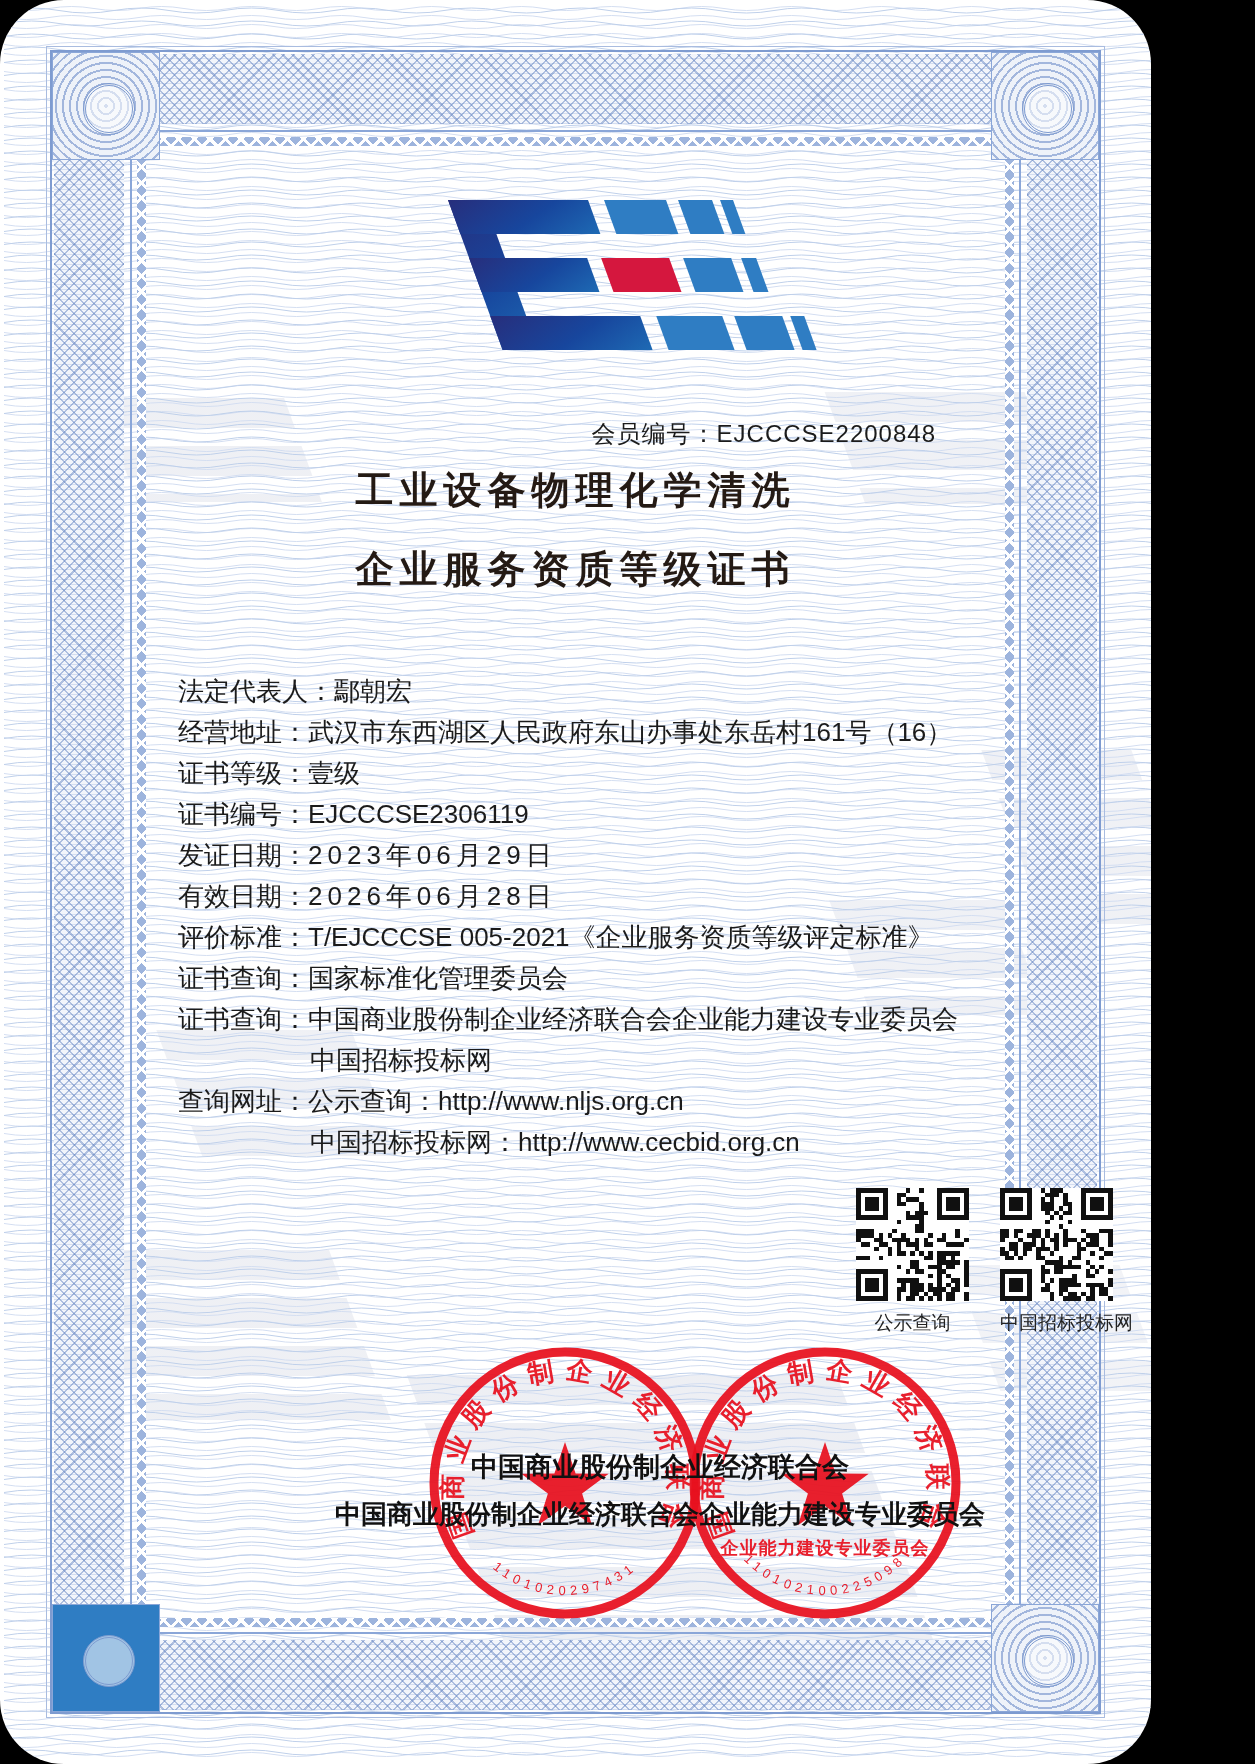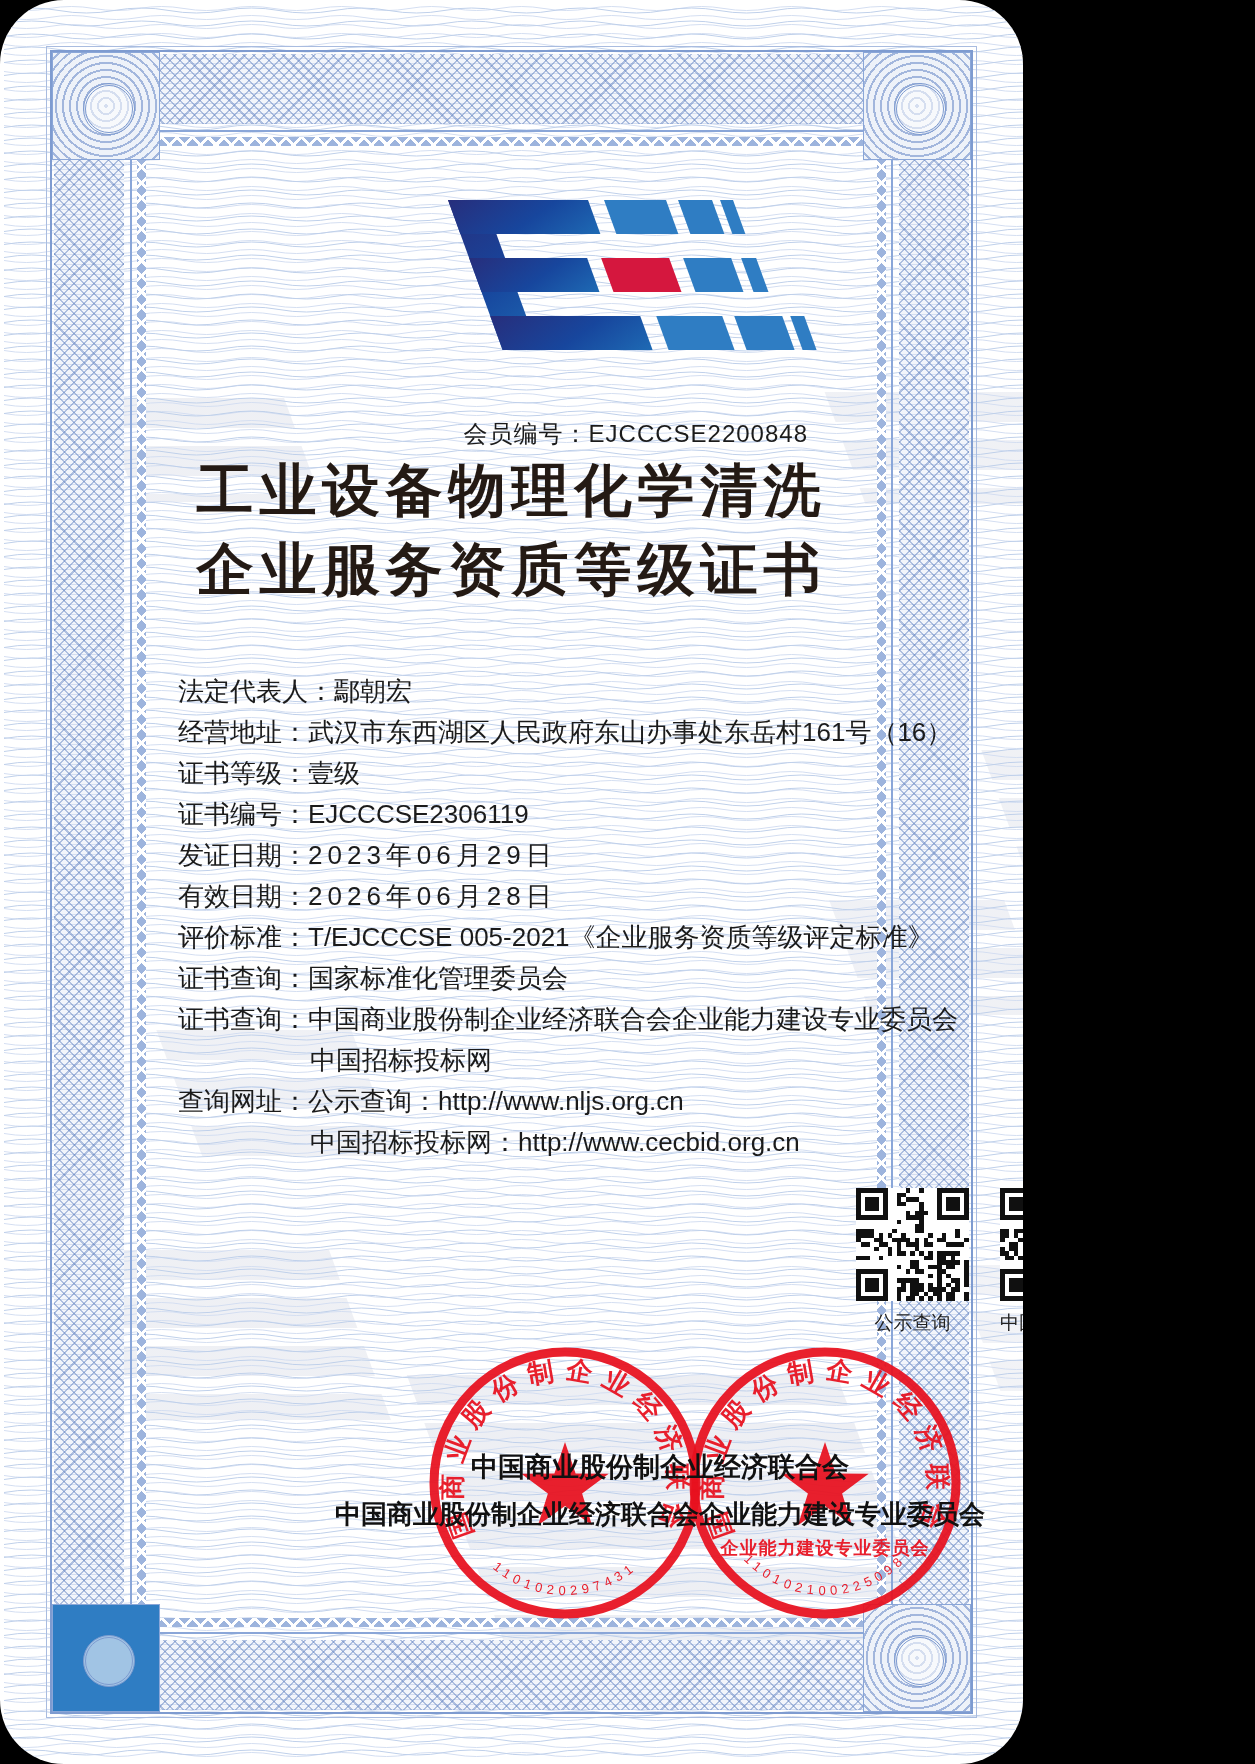--- a/index.html
+++ b/index.html
@@ -1,16 +1,16 @@
 <!DOCTYPE html>
 <html><head>
 <meta charset="utf-8">
 <style>
   html,body{margin:0;padding:0;background:#000;}
-  .page{position:relative;width:1023px;height:1764px;background:#000;overflow:hidden;
+  .page{position:relative;width:1151px;height:1764px;background:#000;overflow:hidden;
         font-family:"Liberation Sans","DejaVu Sans",sans-serif;}
   .sheet{position:absolute;inset:0;background:#ffffff;border-radius:64px;overflow:hidden;}
   .waves{position:absolute;inset:4px;z-index:1;pointer-events:none;}
   
   .wm{position:absolute;z-index:0;transform:skewX(20deg);
       background:repeating-linear-gradient(180deg,#e9ebf1 0 30px,transparent 30px 48px);}
   
   .oline{position:absolute;inset:46px;border:1px solid #a9bce0;z-index:2;}
   .oline2{position:absolute;inset:50px;border:2px solid #7e9bd0;z-index:2;}
   .band{position:absolute;z-index:2;background-color:#f2f5fb;
@@ -40,21 +40,21 @@
   
   .logo{position:absolute;left:448px;top:200px;width:300px;height:150px;z-index:5;
         transform:skewX(20deg);transform-origin:0 0;}
   .logo i{position:absolute;display:block;}
   .dk{background:linear-gradient(150deg,#272e7c 0%,#17469d 55%,#1e6ab4 100%);}
   .bl{background:#2f7dc3;}
   .rd{background:#d5173e;}
   
   .member{position:absolute;top:418px;right:215px;z-index:6;font-size:24px;color:#1b1b1b;letter-spacing:1px;}
   .title{position:absolute;top:450px;left:0;right:0;z-index:6;text-align:center;
-         font-family:"DejaVu Serif","Liberation Serif",serif;font-weight:700;font-size:57px;
+         font-family:"DejaVu Serif","Liberation Serif",serif;font-weight:700;font-size:38px;
          line-height:79px;letter-spacing:6px;color:#241a14;}
   
   .fields{position:absolute;left:178px;top:671px;right:90px;z-index:6;font-size:26px;
           line-height:41px;color:#1b1b1b;font-weight:500;white-space:nowrap;}
   .frow.cont{padding-left:132px;}
   .frow.spaced .fvalue{letter-spacing:5px;}
   
   .qrwrap{position:absolute;left:856px;top:1188px;z-index:6;display:flex;gap:31px;}
   .qrfig{margin:0;text-align:center;}
   .qrfig svg{width:113px;height:113px;display:block;background:#fff;}

